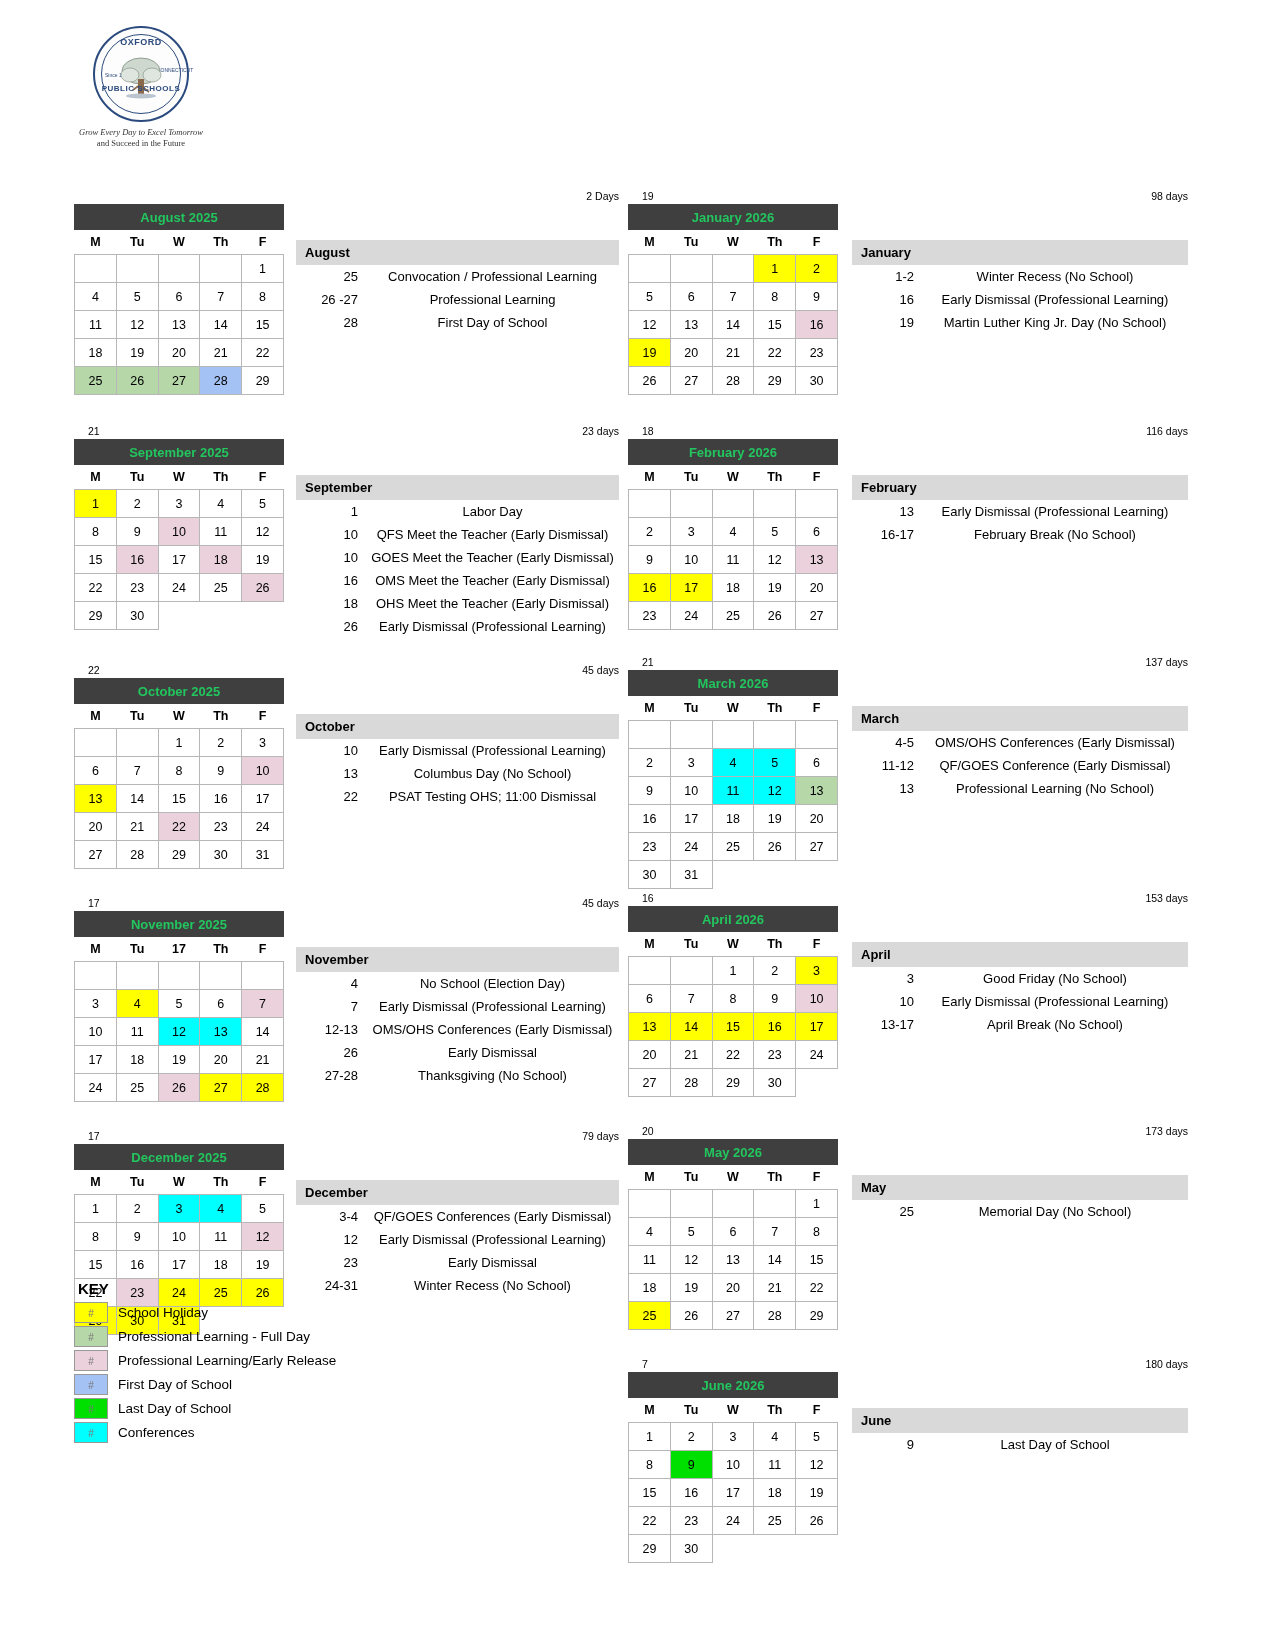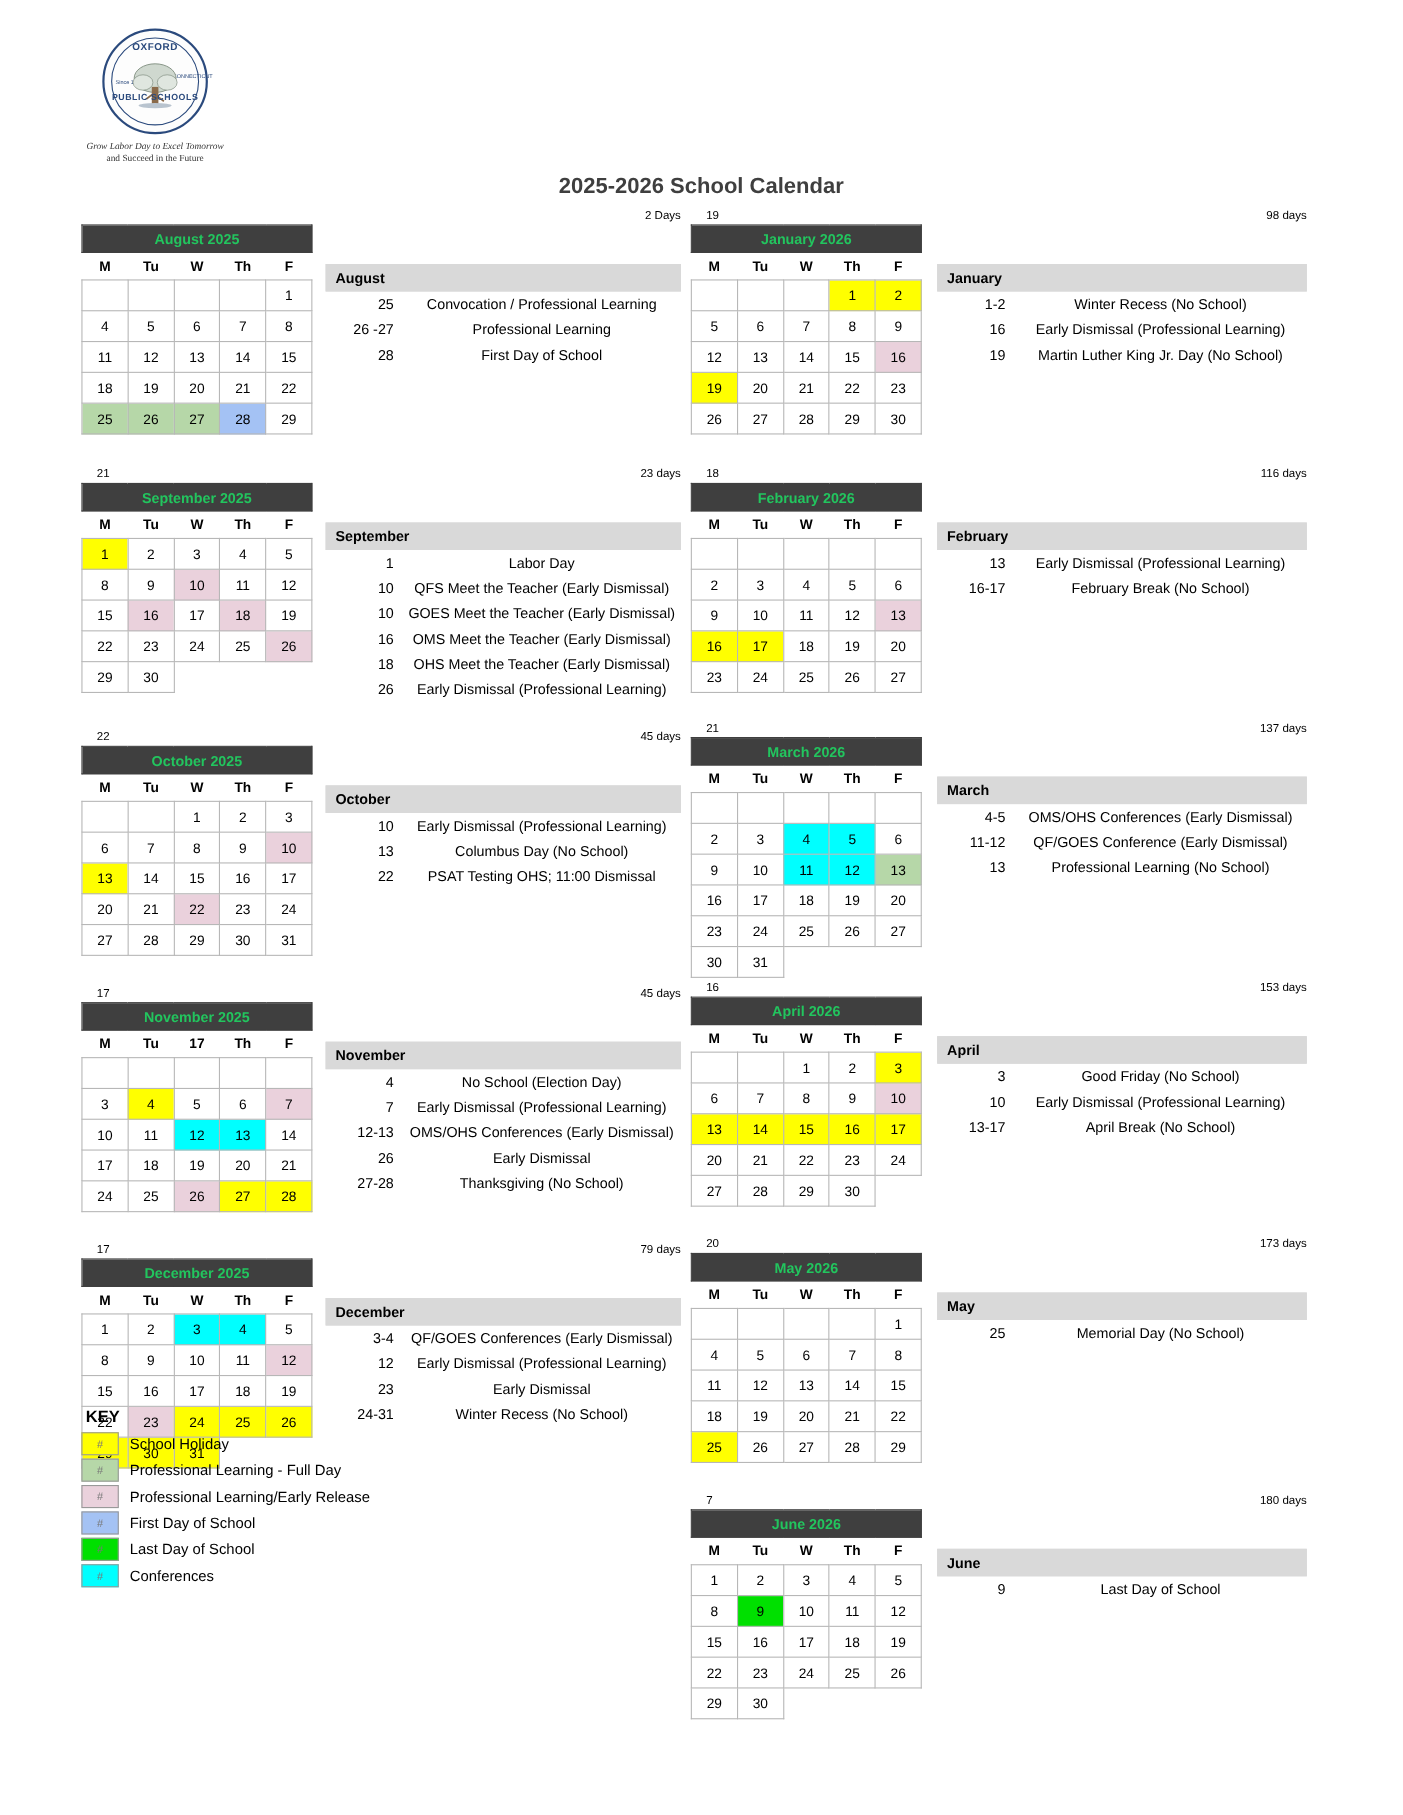--- a/index.html
+++ b/index.html
@@ -237,26 +237,25 @@
         <ellipse cx="24" cy="17" rx="19" ry="13" fill="#cfd8cf" stroke="#7b8a7b" stroke-width="0.8"></ellipse>
         <ellipse cx="13" cy="21" rx="9" ry="7" fill="#dfe6df" stroke="#7b8a7b" stroke-width="0.6"></ellipse>
         <ellipse cx="35" cy="21" rx="9" ry="7" fill="#dfe6df" stroke="#7b8a7b" stroke-width="0.6"></ellipse>
         <rect x="21" y="25" width="6" height="16" fill="#8a6a4a"></rect>
         <path d="M24 30 L16 36 M24 32 L32 38" stroke="#8a6a4a" stroke-width="1.6" fill="none"></path>
         <ellipse cx="24" cy="42" rx="15" ry="2.4" fill="#b9c4cf"></ellipse>
       </svg>
       <div class="seal-bottom">PUBLIC SCHOOLS</div>
     </div>
     <div class="logo-tag">
-      <div><i>Grow Labor Day to Excel Tomorrow</i></div>
+      <div><i>Grow Every Day to Excel Tomorrow</i></div>
       <div>and Succeed in the Future</div>
     </div>
   </div>
 
-  <div class="doc-title">2025-2026 School Calendar</div>
 
   <div class="col-left">
       <div class="block" style="margin-bottom: 30px;">
         <div class="meta-row">
           <span class="meta-left"></span>
           <span class="meta-right">2 Days</span>
         </div>
         <div class="block-inner">
           <table class="cal">
             <thead>

